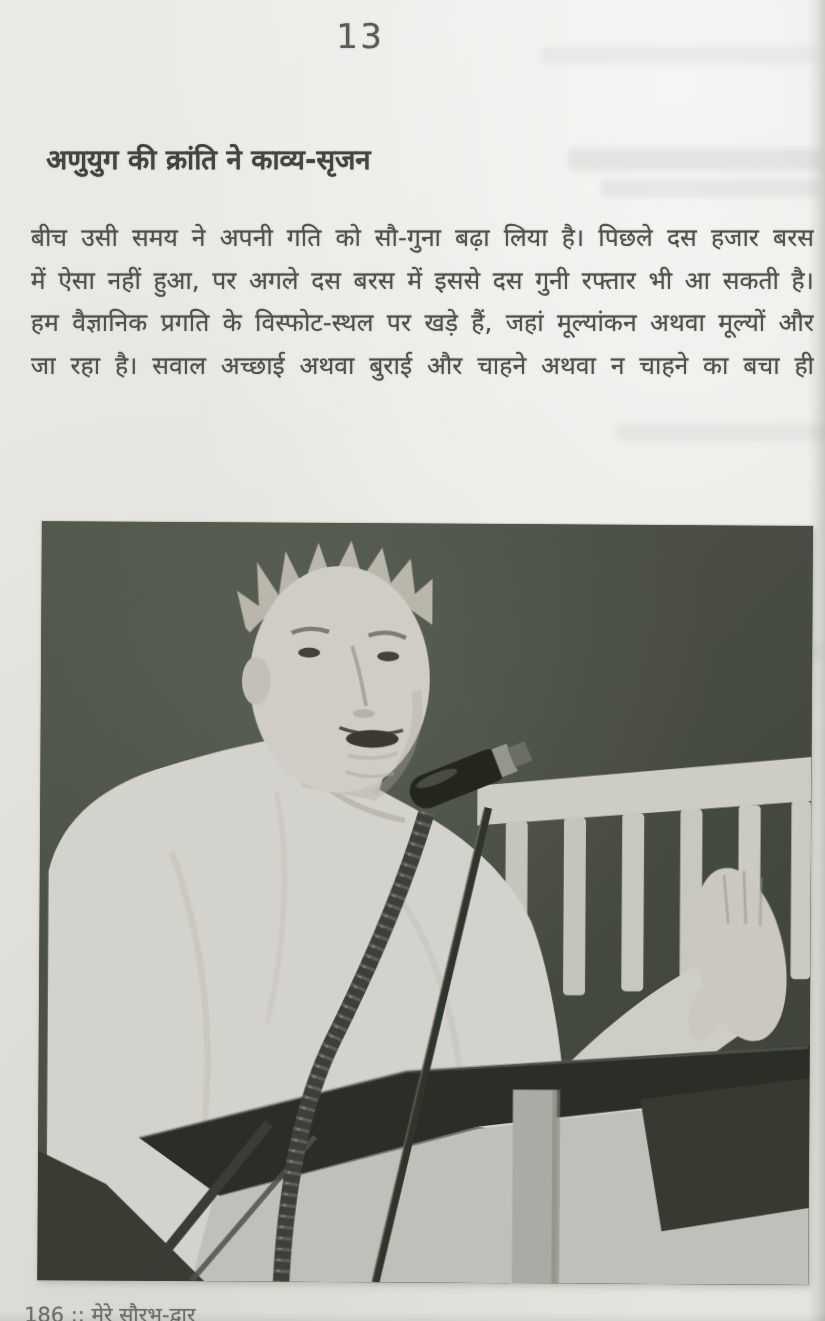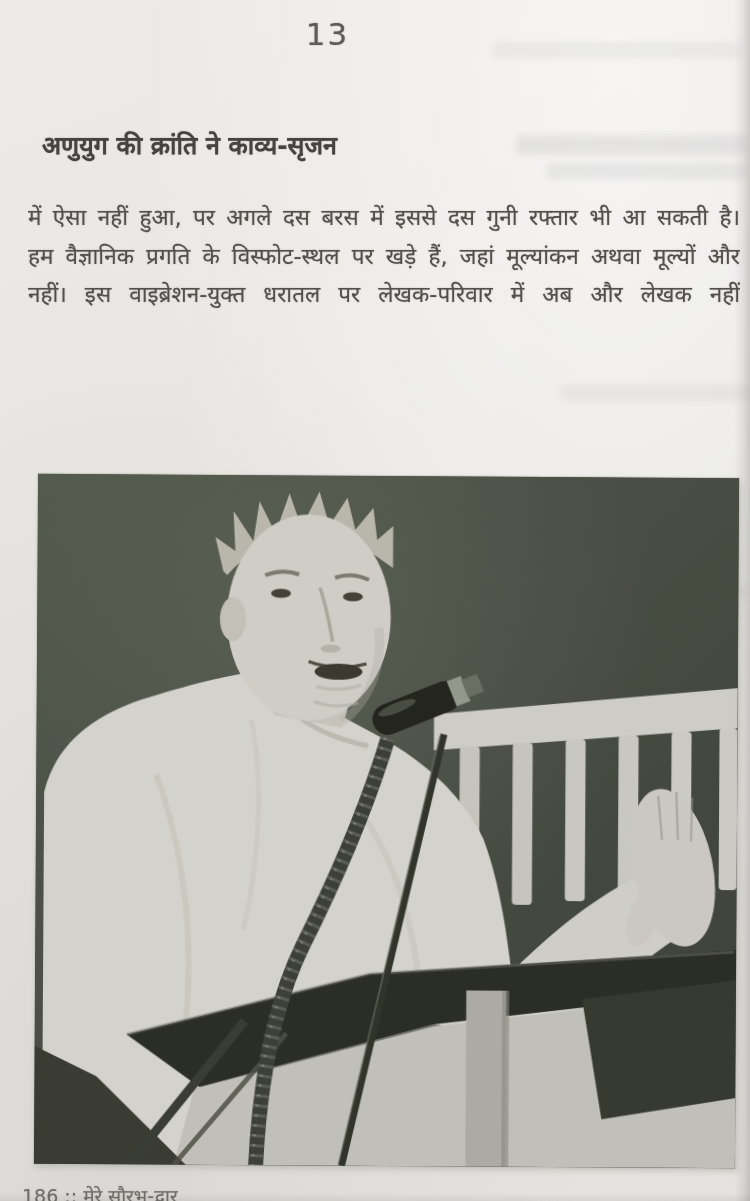--- a/index.html
+++ b/index.html
@@ -88,23 +88,24 @@
 <div class="abs ghost" style="right:0px; top:385px; width:190px; height:16px;"></div>
 <div class="abs ghost" style="right:2px; top:585px; width:120px; height:14px;"></div>
 
 <div class="abs chapter-number">13</div>
 
 <div class="abs heading">
   <div class="heading-line">अणुयुग की क्रांति ने काव्य-सृजन</div>
 </div>
 
 <div class="abs bodytext">
+  <div class="line">बीच उसी समय ने अपनी गति को सौ-गुना बढ़ा लिया है। पिछले दस हजार बरस</div>
   <div class="line">में ऐसा नहीं हुआ, पर अगले दस बरस में इससे दस गुनी रफ्तार भी आ सकती है।</div>
   <div class="line">हम वैज्ञानिक प्रगति के विस्फोट-स्थल पर खड़े हैं, जहां मूल्यांकन अथवा मूल्यों और</div>
-  <div class="line">नहीं। इस वाइब्रेशन-युक्त धरातल पर लेखक-परिवार में अब और लेखक नहीं</div>
+  <div class="line">जा रहा है। सवाल अच्छाई अथवा बुराई और चाहने अथवा न चाहने का बचा ही</div>
 </div>
 
 <div class="abs photo-frame" role="img" aria-label="Black-and-white photograph of an elderly white-haired man in a white kurta speaking into a gooseneck microphone at a dark lectern, his right hand raised, with a white balustrade railing behind him">
   <svg viewBox="0 0 702 690" preserveAspectRatio="none">
     <defs>
       <linearGradient id="bgG" x1="0" y1="0" x2="1" y2="1">
         <stop offset="0" stop-color="#565b51"></stop>
         <stop offset="0.5" stop-color="#4a4f45"></stop>
         <stop offset="1" stop-color="#3e423a"></stop>
       </linearGradient>

